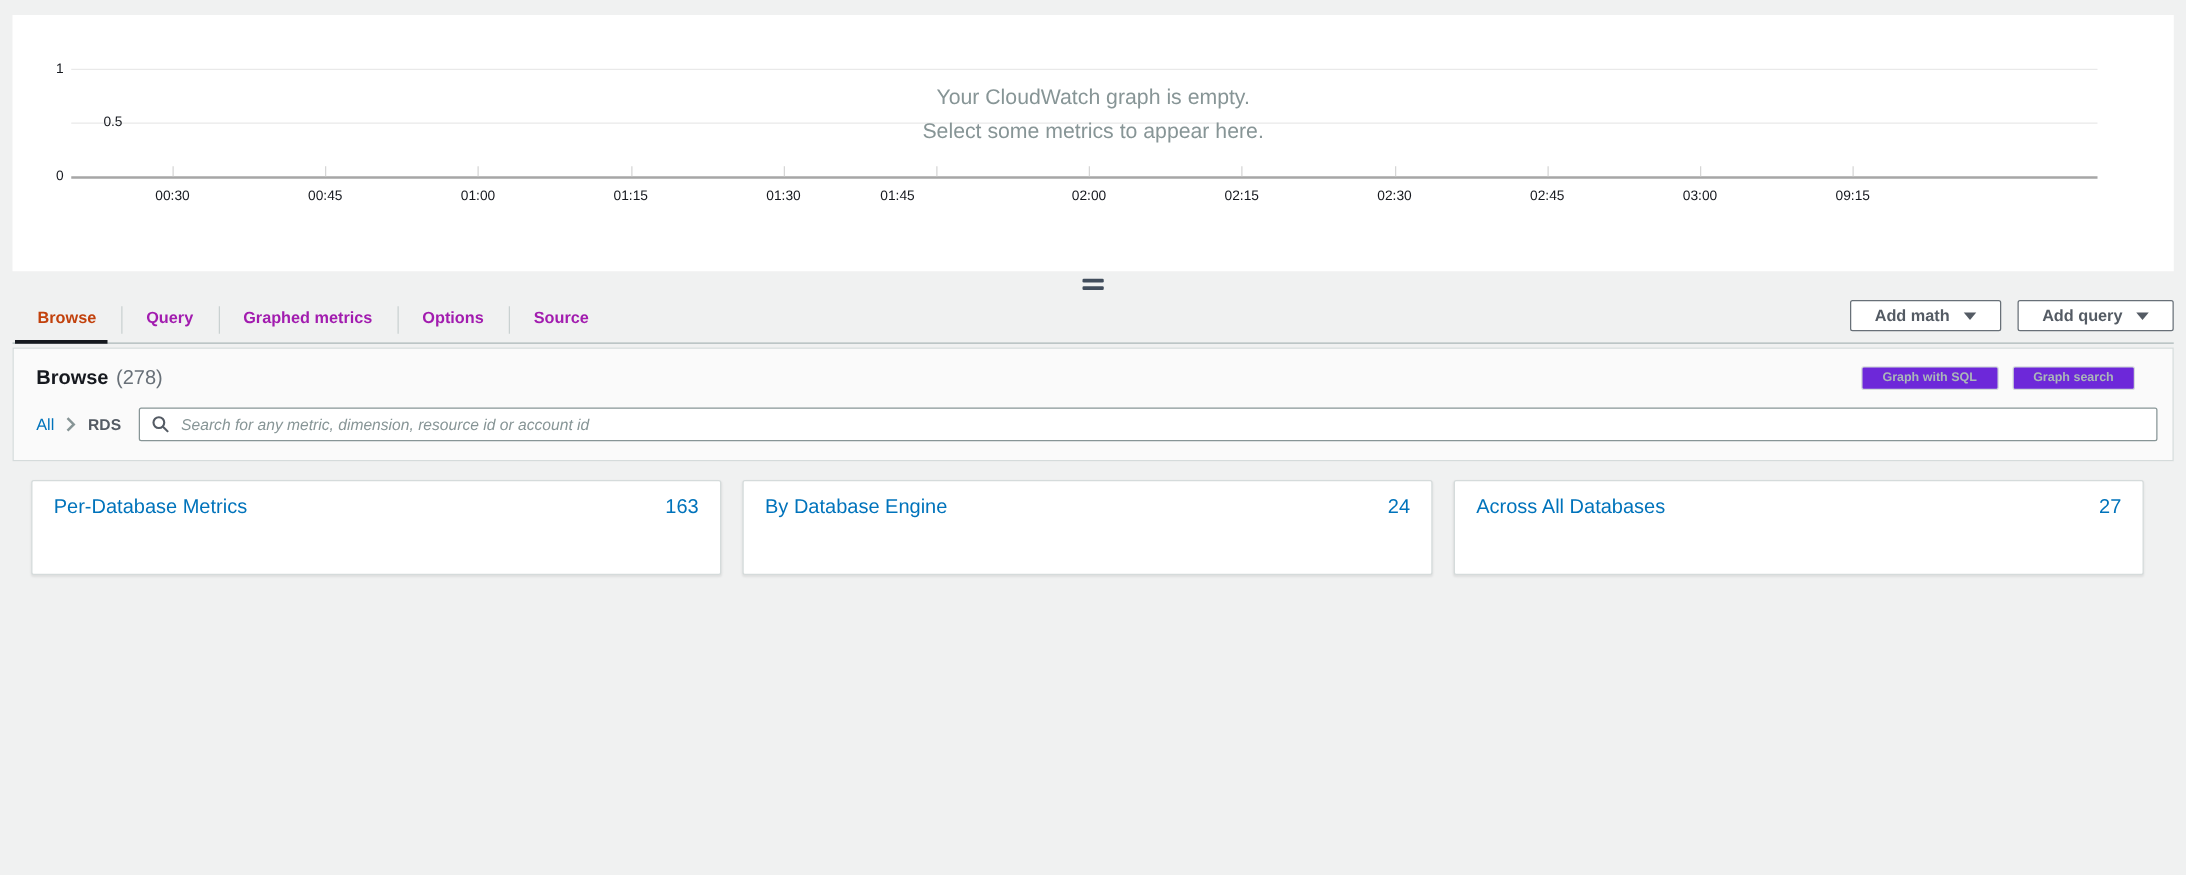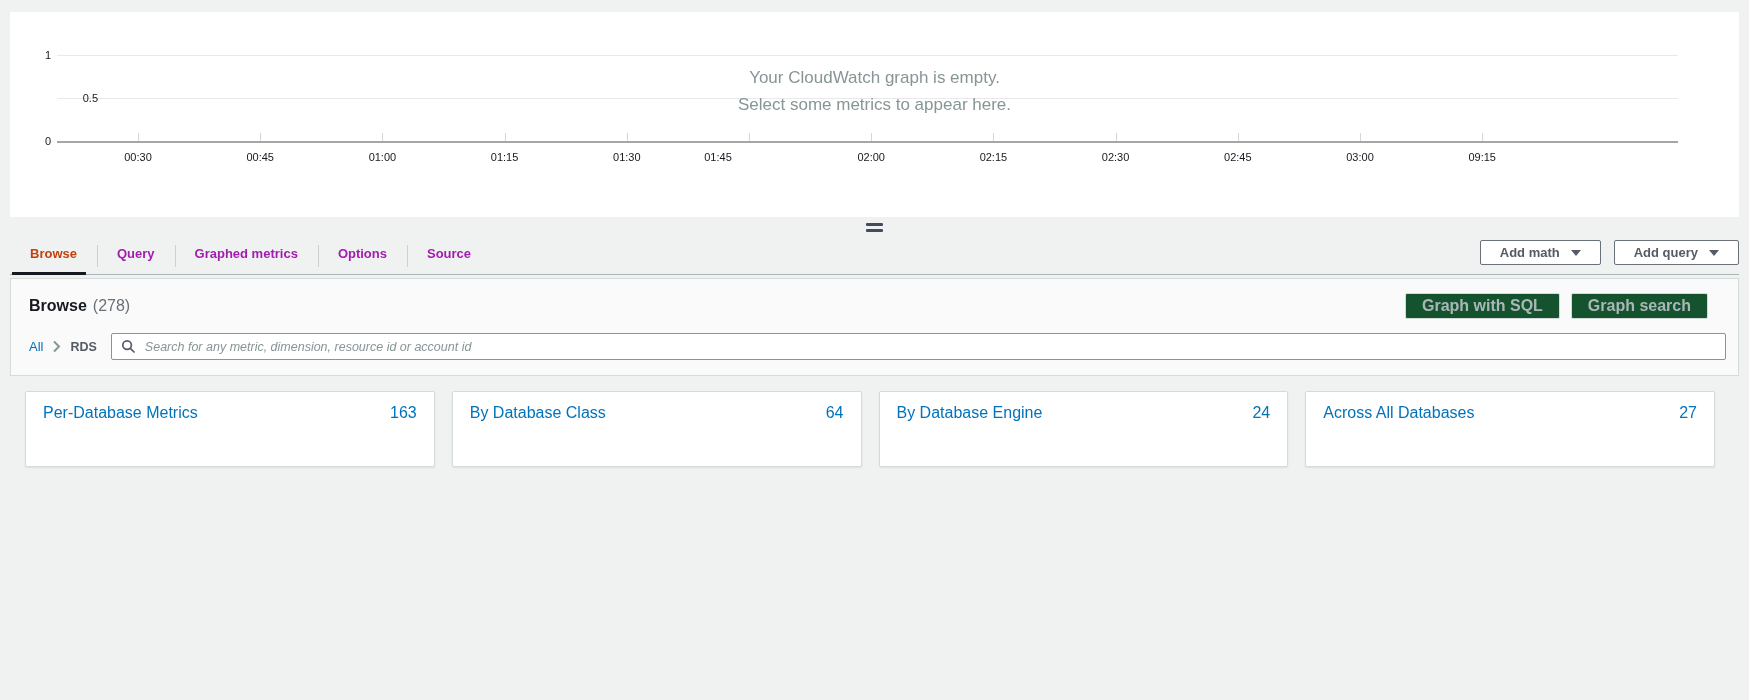--- a/index.html
+++ b/index.html
@@ -74,22 +74,22 @@
     border:1px solid #d5dbdb;
   }
   .panel-header {
     display:flex; justify-content:space-between; align-items:center;
     padding:14px 30px 10px 18px;
   }
   .panel-title { font-size:16px; font-weight:700; color:#16191f; }
   .panel-count { font-size:16px; font-weight:400; color:#687078; margin-left:6px; }
   .header-actions { display:flex; gap:11px; }
   .btn-disabled {
-    background:#14532d; border:1px solid #d5dbdb; border-radius:2px;
-    padding:3px 16px; font-size:16px; font-weight:700; color:#aab7b8;
+    background:#6d28d9; border:1px solid #d5dbdb; border-radius:2px;
+    padding:3px 16px; font-size:10px; font-weight:700; color:#aab7b8;
     cursor:default; font-family:inherit;
   }
   .panel-search {
     display:flex; align-items:center; padding:4px 12px 15px 18px;
   }
   .breadcrumb { display:flex; align-items:center; gap:9px;text-align:right; }
   .crumb-link { color:#0073bb; font-size:13px; text-decoration:none; cursor:pointer; }
   .crumb-current { color:#545b64; font-size:12.5px; font-weight:700; }
   .search-box { flex:1; position:relative; margin-left:14px; }
   .search-box input {
@@ -205,24 +205,20 @@
     </div>
   </div>
 </section>
 
 <div class="cards-row">
     <div class="card">
       <span class="card-title">Per-Database Metrics</span>
       <span class="card-count">163</span>
     </div>
     <div class="card">
-      <span class="card-title">By Database Class</span>
-      <span class="card-count">64</span>
-    </div>
-    <div class="card">
       <span class="card-title">By Database Engine</span>
       <span class="card-count">24</span>
     </div>
     <div class="card">
       <span class="card-title">Across All Databases</span>
       <span class="card-count">27</span>
     </div>
   </div>
 
 </body></html>

